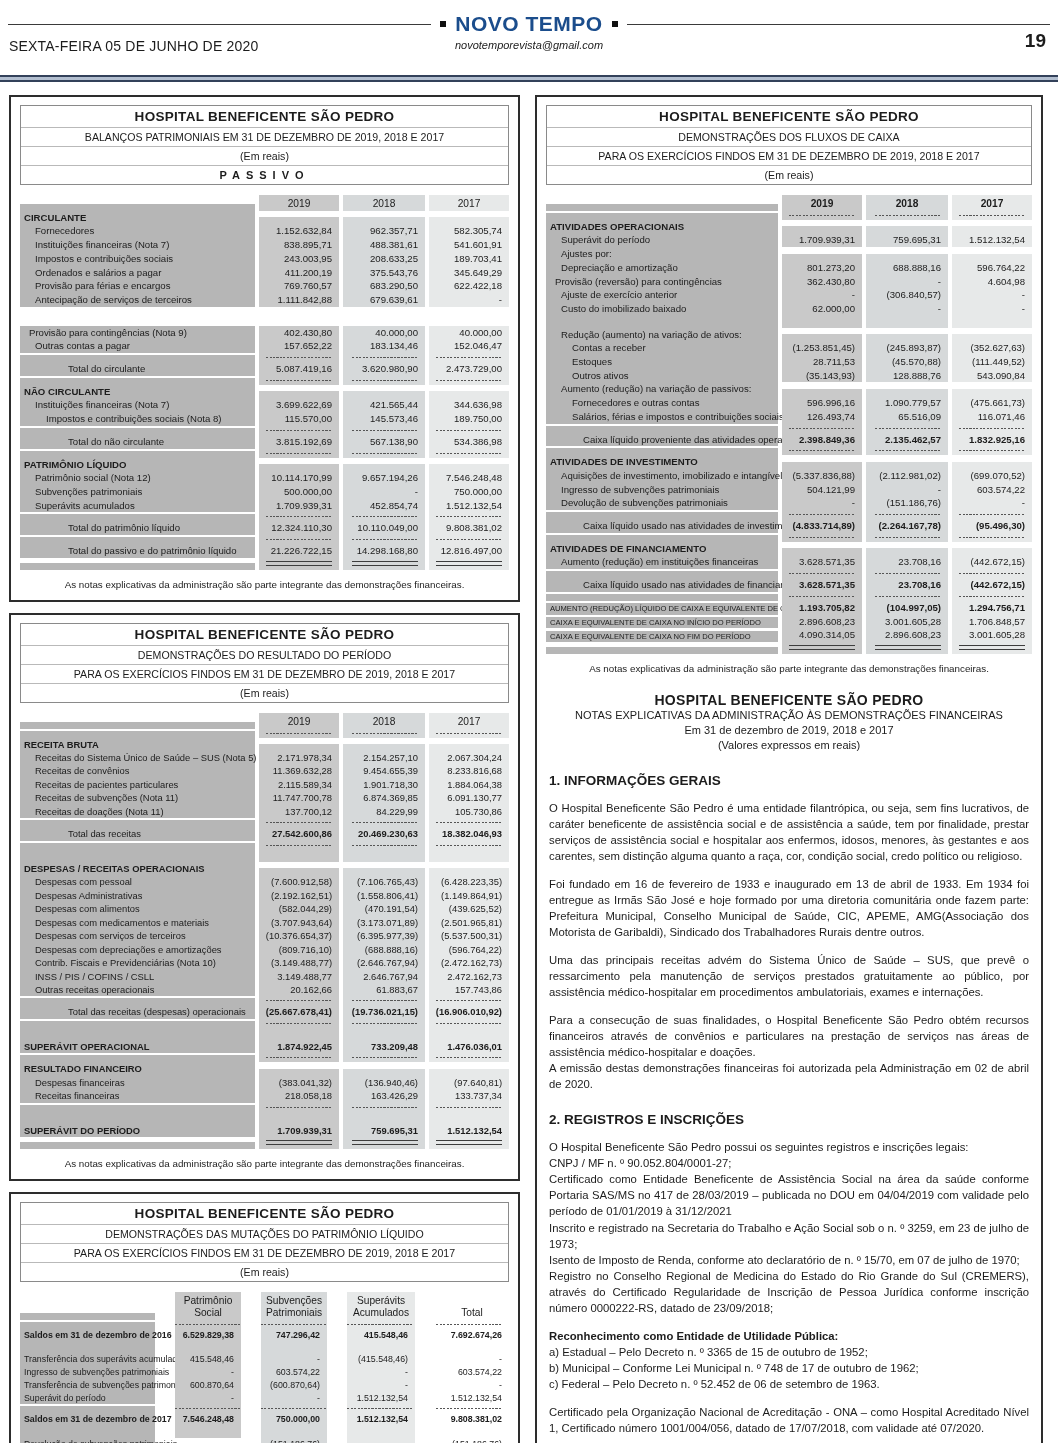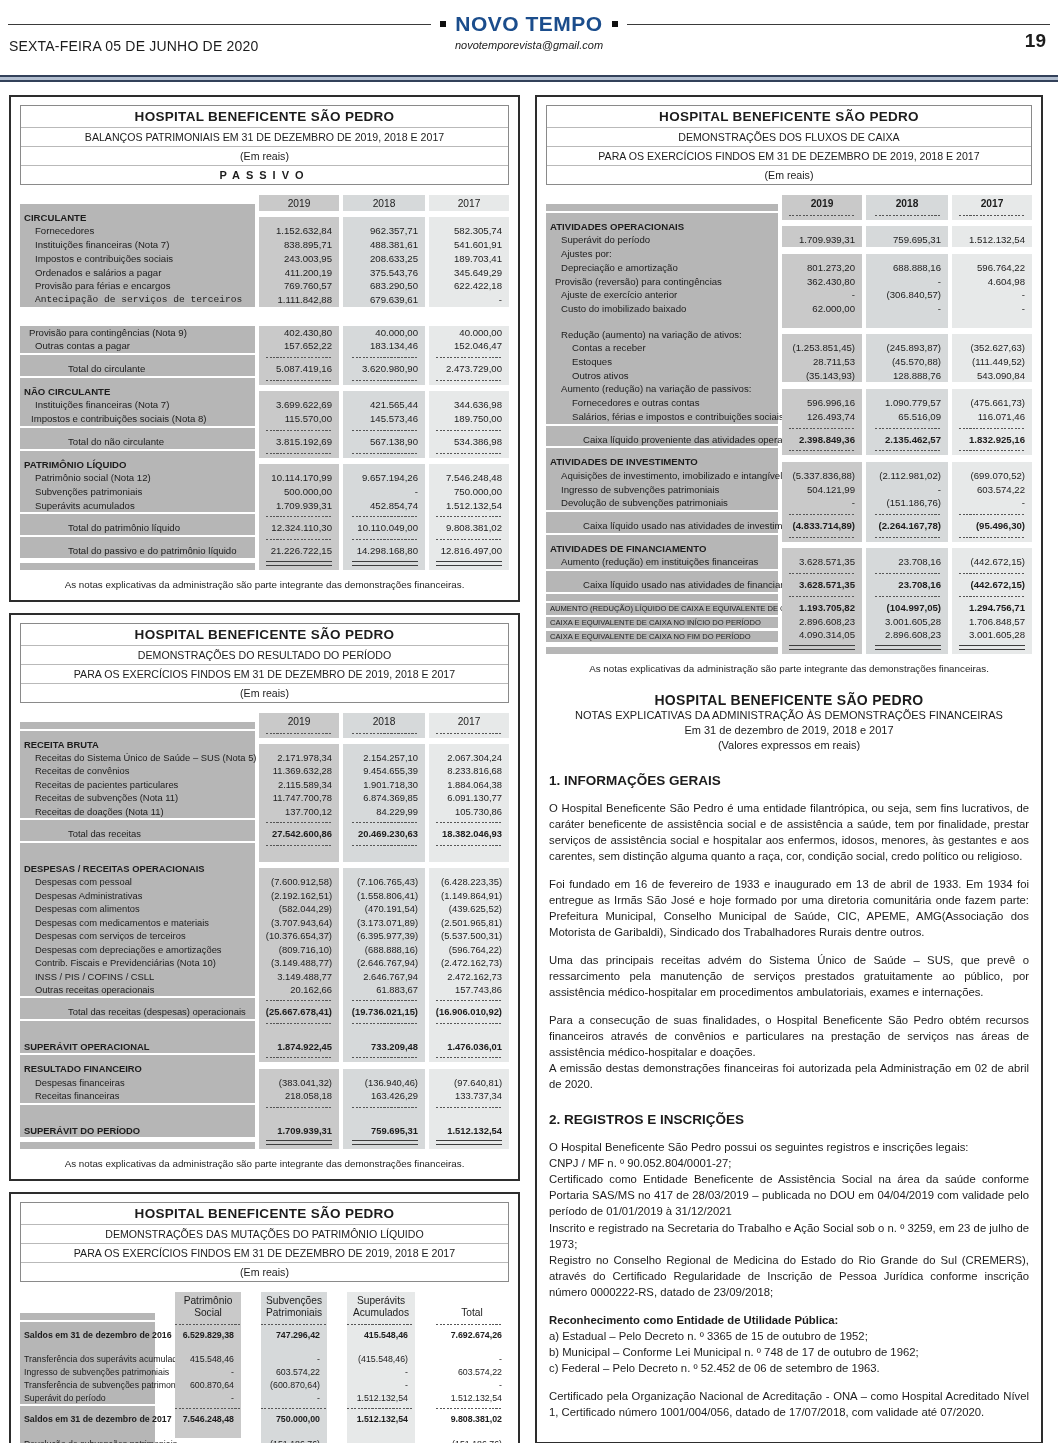--- a/index.html
+++ b/index.html
@@ -135,21 +135,21 @@
               <span class="cell val v1">375.543,76</span>
               <span class="cell val v2">345.649,29</span>
             </div>
             <div class="trow">
               <span class="cell lab" style="padding-left: 15px;">Provisão para férias e encargos</span>
               <span class="cell val v0">769.760,57</span>
               <span class="cell val v1">683.290,50</span>
               <span class="cell val v2">622.422,18</span>
             </div>
             <div class="trow">
-              <span class="cell lab" style="padding-left: 15px; font-family: Liberation Mono, monospace;">Antecipação de serviços de terceiros</span>
+              <span class="cell lab" style="padding-left: 15px;">Antecipação de serviços de terceiros</span>
               <span class="cell val v0">1.111.842,88</span>
               <span class="cell val v1">679.639,61</span>
               <span class="cell val v2">-</span>
             </div>
             <div class="trow">
               <span class="cell lab" style="padding-left: 9px; margin-top: 19px;">Provisão para contingências (Nota 9)</span>
               <span class="cell val v0">402.430,80</span>
               <span class="cell val v1">40.000,00</span>
               <span class="cell val v2">40.000,00</span>
             </div>
@@ -195,21 +195,21 @@
               <span class="cell val v1"></span>
               <span class="cell val v2"></span>
             </div>
             <div class="trow">
               <span class="cell lab" style="padding-left: 15px;">Instituições financeiras (Nota 7)</span>
               <span class="cell val v0">3.699.622,69</span>
               <span class="cell val v1">421.565,44</span>
               <span class="cell val v2">344.636,98</span>
             </div>
             <div class="trow">
-              <span class="cell lab" style="padding-left: 11px;">Impostos e contribuições sociais (Nota 8)</span>
+              <span class="cell lab" style="padding-left: 26px;">Impostos e contribuições sociais (Nota 8)</span>
               <span class="cell val v0">115.570,00</span>
               <span class="cell val v1">145.573,46</span>
               <span class="cell val v2">189.750,00</span>
             </div>
             <div class="trow">
               <span class="cell lab"></span>
               <span class="cell val v0">
                 <i class="dash"></i>
               </span>
               <span class="cell val v1">
@@ -988,20 +988,21 @@
             <div class="blk par">O Hospital Beneficente São Pedro é uma entidade filantrópica, ou seja, sem fins lucrativos, de caráter beneficente de assistência social e de assistência a saúde, tem por finalidade, prestar serviços de assistência social e hospitalar aos enfermos, idosos, menores, às gestantes e aos carentes, sem distinção alguma quanto a raça, cor, condição social, credo político ou religioso.</div>
             <div class="blk par">Foi fundado em 16 de fevereiro de 1933 e inaugurado em 13 de abril de 1933. Em 1934 foi entregue as Irmãs São José e hoje formado por uma diretoria comunitária onde fazem parte: Prefeitura Municipal, Conselho Municipal de Saúde, CIC, APEME, AMG(Associação dos Motorista de Garibaldi), Sindicado dos Trabalhadores Rurais dentre outros.</div>
             <div class="blk par">Uma das principais receitas advém do Sistema Único de Saúde – SUS, que prevê o ressarcimento pela manutenção de serviços prestados gratuitamente ao público, por assistência médico-hospitalar em procedimentos ambulatoriais, exames e internações.</div>
             <div class="blk line">Para a consecução de suas finalidades, o Hospital Beneficente São Pedro obtém recursos financeiros através de convênios e particulares na prestação de serviços nas áreas de assistência médico-hospitalar e doações.</div>
             <div class="blk par">A emissão destas demonstrações financeiras foi autorizada pela Administração em 02 de abril de 2020.</div>
             <div class="blk h2">2. REGISTROS E INSCRIÇÕES</div>
             <div class="blk line">O Hospital Beneficente São Pedro possui os seguintes registros e inscrições legais:</div>
             <div class="blk line">CNPJ / MF n. º 90.052.804/0001-27;</div>
             <div class="blk line">Certificado como Entidade Beneficente de Assistência Social na área da saúde conforme Portaria SAS/MS no 417 de 28/03/2019 – publicada no DOU em 04/04/2019 com validade pelo período de 01/01/2019 à 31/12/2021</div>
             <div class="blk line">Inscrito e registrado na Secretaria do Trabalho e Ação Social sob o n. º 3259, em 23 de julho de 1973;</div>
+            <div class="blk line">Isento de Imposto de Renda, conforme ato declaratório de n. º 15/70, em 07 de julho de 1970;</div>
             <div class="blk par">Registro no Conselho Regional de Medicina do Estado do Rio Grande do Sul (CREMERS), através do Certificado Regularidade de Inscrição de Pessoa Jurídica conforme inscrição número 0000222-RS, datado de 23/09/2018;</div>
             <div class="blk lineb">Reconhecimento como Entidade de Utilidade Pública:</div>
             <div class="blk line">a) Estadual – Pelo Decreto n. º 3365 de 15 de outubro de 1952;</div>
             <div class="blk line">b) Municipal – Conforme Lei Municipal n. º 748 de 17 de outubro de 1962;</div>
             <div class="blk par">c) Federal – Pelo Decreto n. º 52.452 de 06 de setembro de 1963.</div>
             <div class="blk par">Certificado pela Organização Nacional de Acreditação - ONA – como Hospital Acreditado Nível 1, Certificado número 1001/004/056, datado de 17/07/2018, com validade até 07/2020.</div>
           </div>
 
       </div>
     </div>

